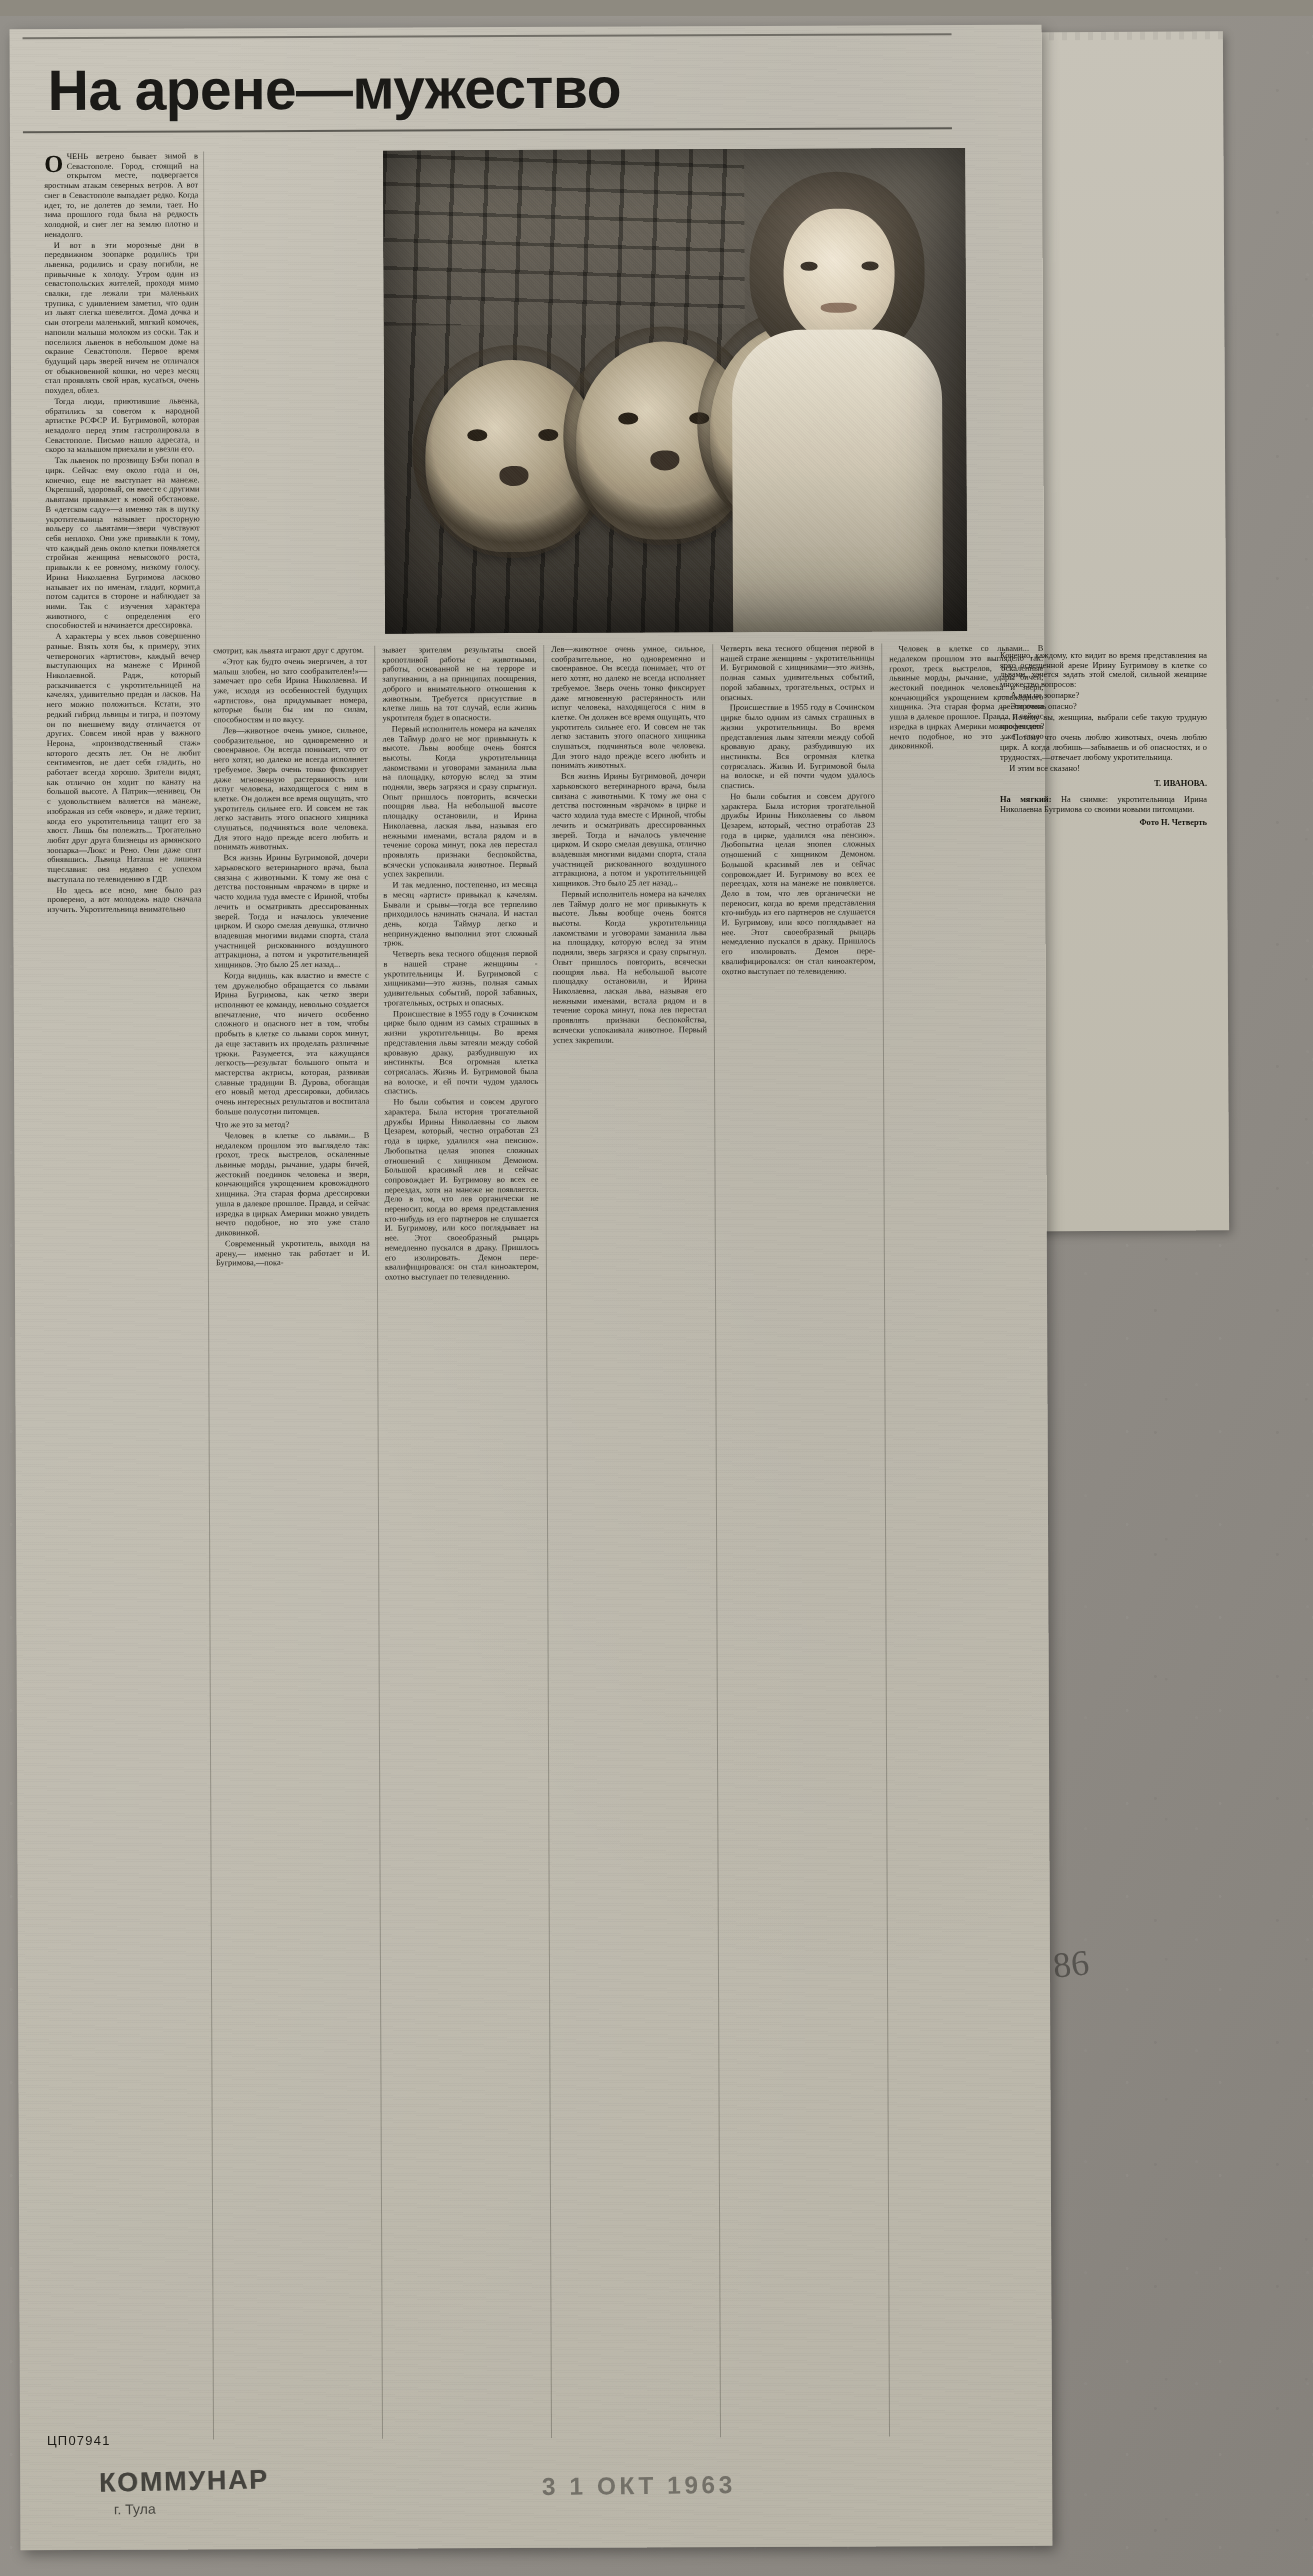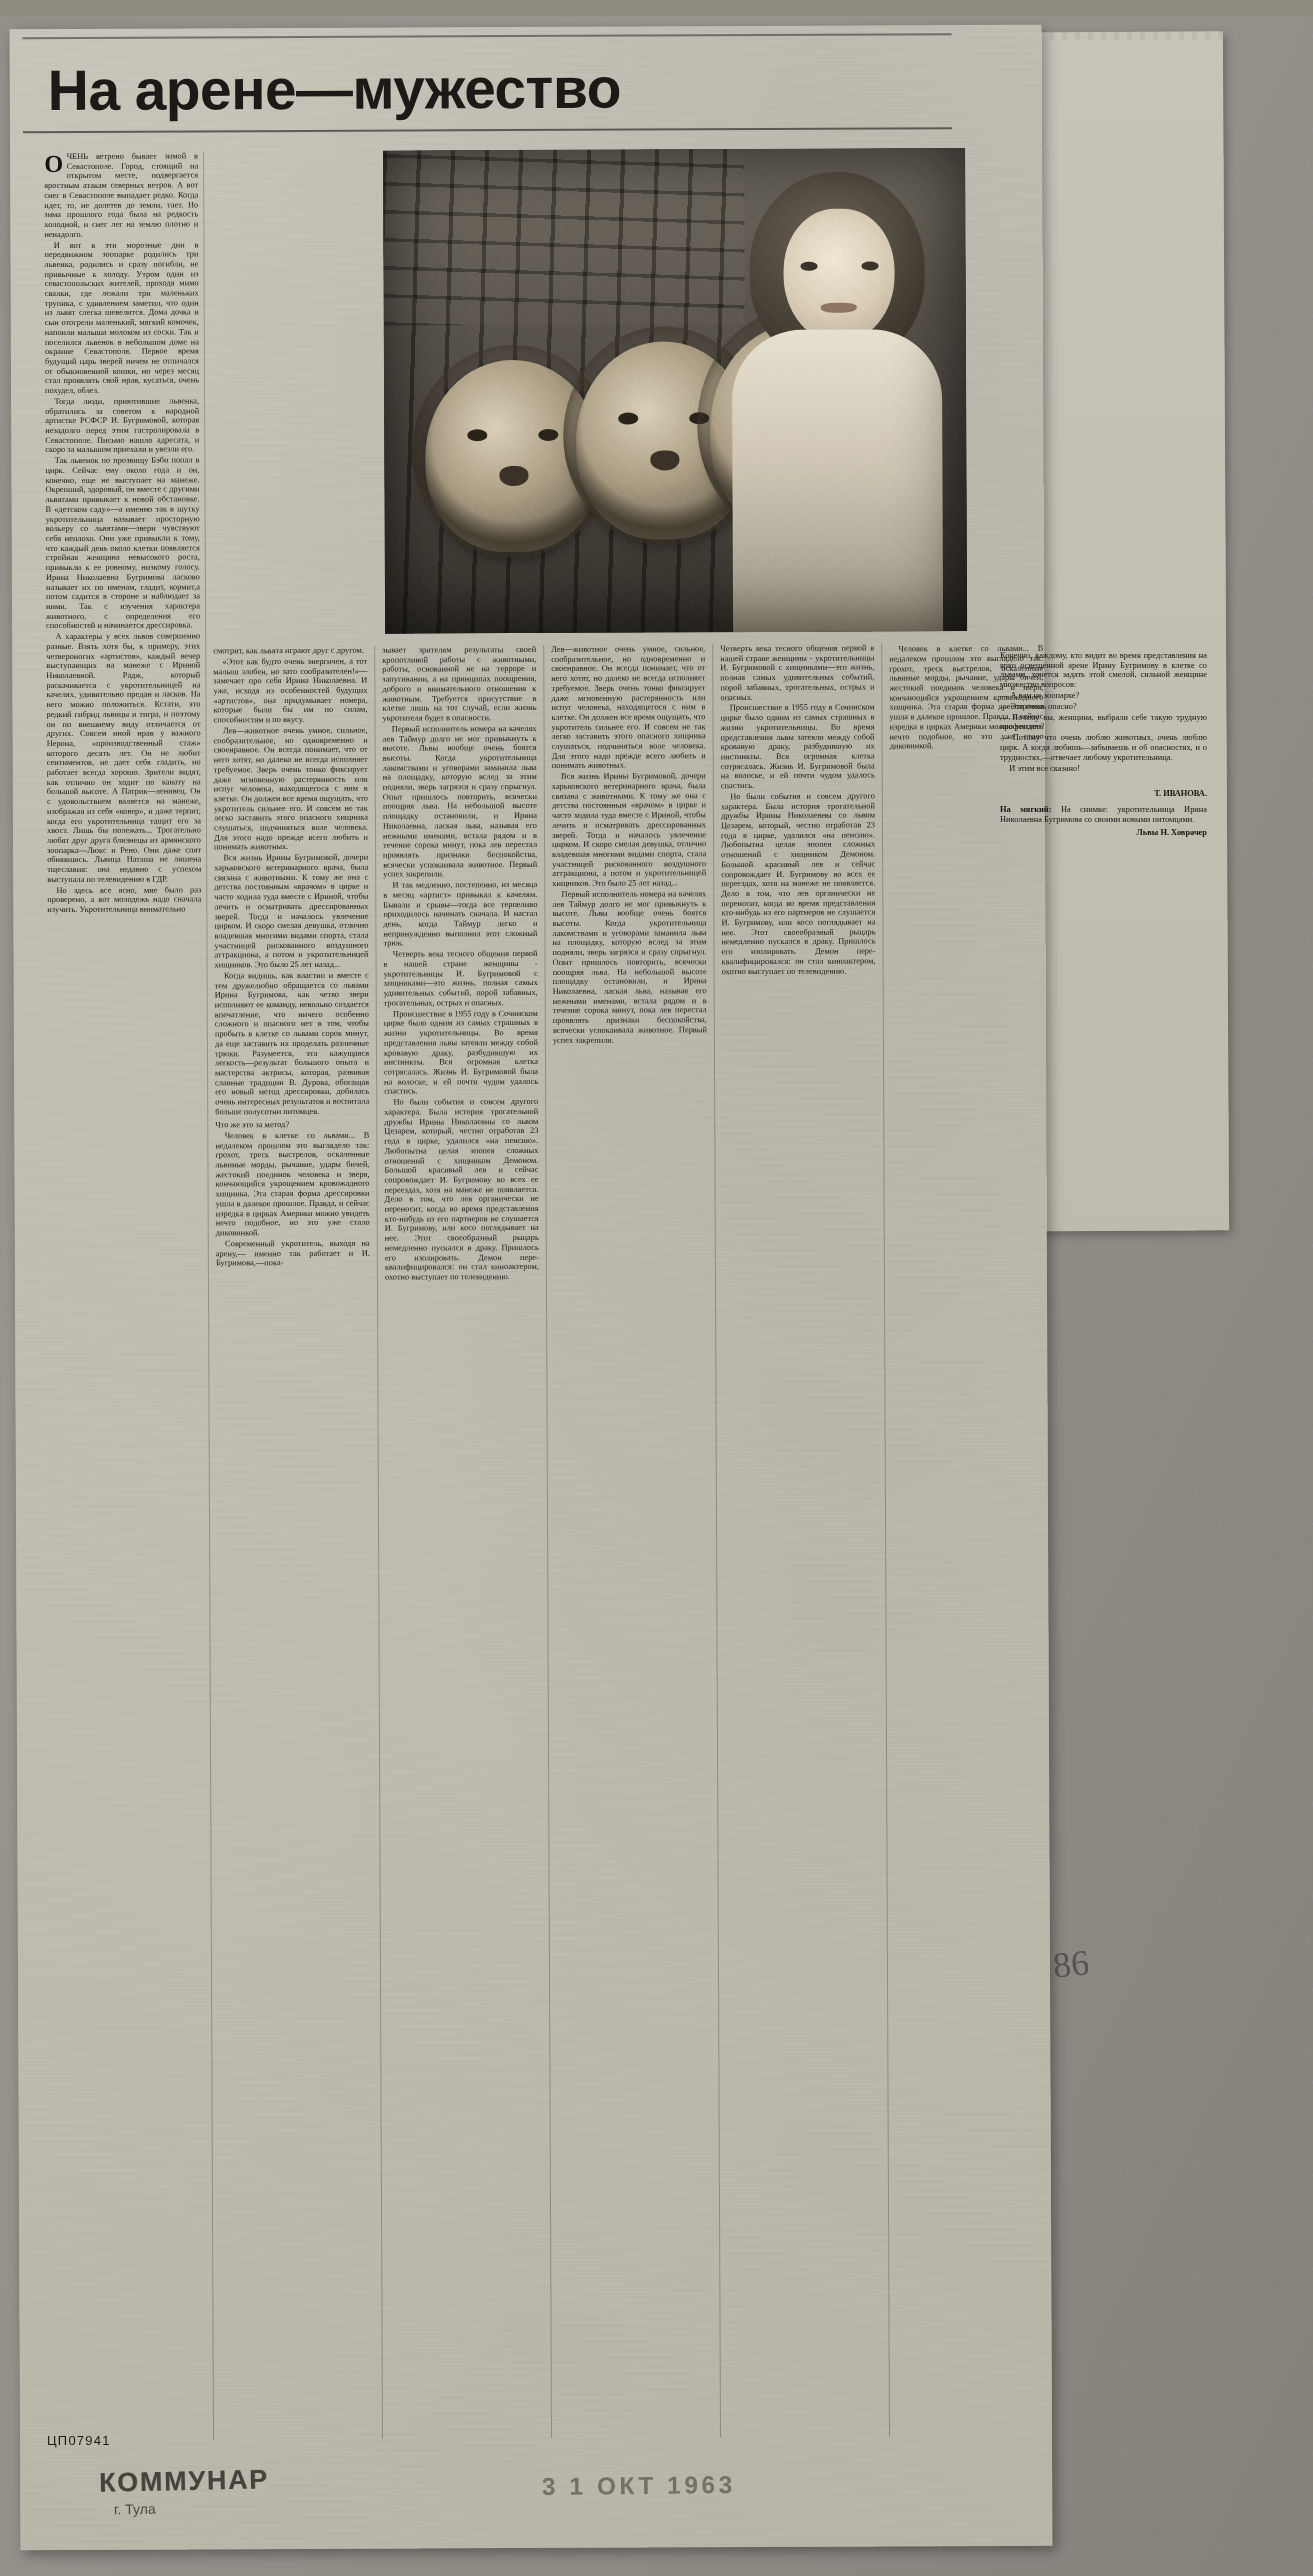--- a/index.html
+++ b/index.html
@@ -292,23 +292,23 @@
     <div id="code">ЦП07941</div>
   </div>
 
   <div class="col" id="c7">
     <p class="noind">Конечно, каждому, кто видит во время представления на ярко освещенной арене Ирину Бугримову в клетке со львами, хочется задать этой смелой, сильной женщине множество вопросов:</p>
     <p class="noind">— А вам не зоопарке?</p>
     <p class="noind">— Это очень опасно?</p>
     <p class="noind">— Почему вы, женщина, выбрали себе такую трудную профессию?</p>
     <p class="noind">— Потому что очень люблю животных, очень люблю цирк. А когда любишь—забываешь и об опасностях, и о трудностях,—отвечает любому укротительница.</p>
     <p>И этим все сказано!</p>
-    <p class="right" style="margin-top:16px;">Т. ИВАНОВА.</p>
+    <p class="right" style="margin-top:6px;">Т. ИВАНОВА.</p>
     <p class="noind" style="margin-top:5.8px;"><b>На мягкий:</b> <span>На снимке: укротительница Ирина Николаевна Бугримова со своими новыми питомцами.</span></p>
-    <p class="right" style="margin-top:3.5px;">Львы Н. Ховрачер</p>
+    <p class="right" style="margin-top:3.5px;">Фото Н. Четверть</p>
   </div>
 
   <div id="mark86">86</div>
 
   <div id="stamp-kommunar">КОММУНАР</div>
   <div id="stamp-city">г. Тула</div>
   <div id="stamp-date">3 1 ОКТ 1963</div>
 </div>
 
 

